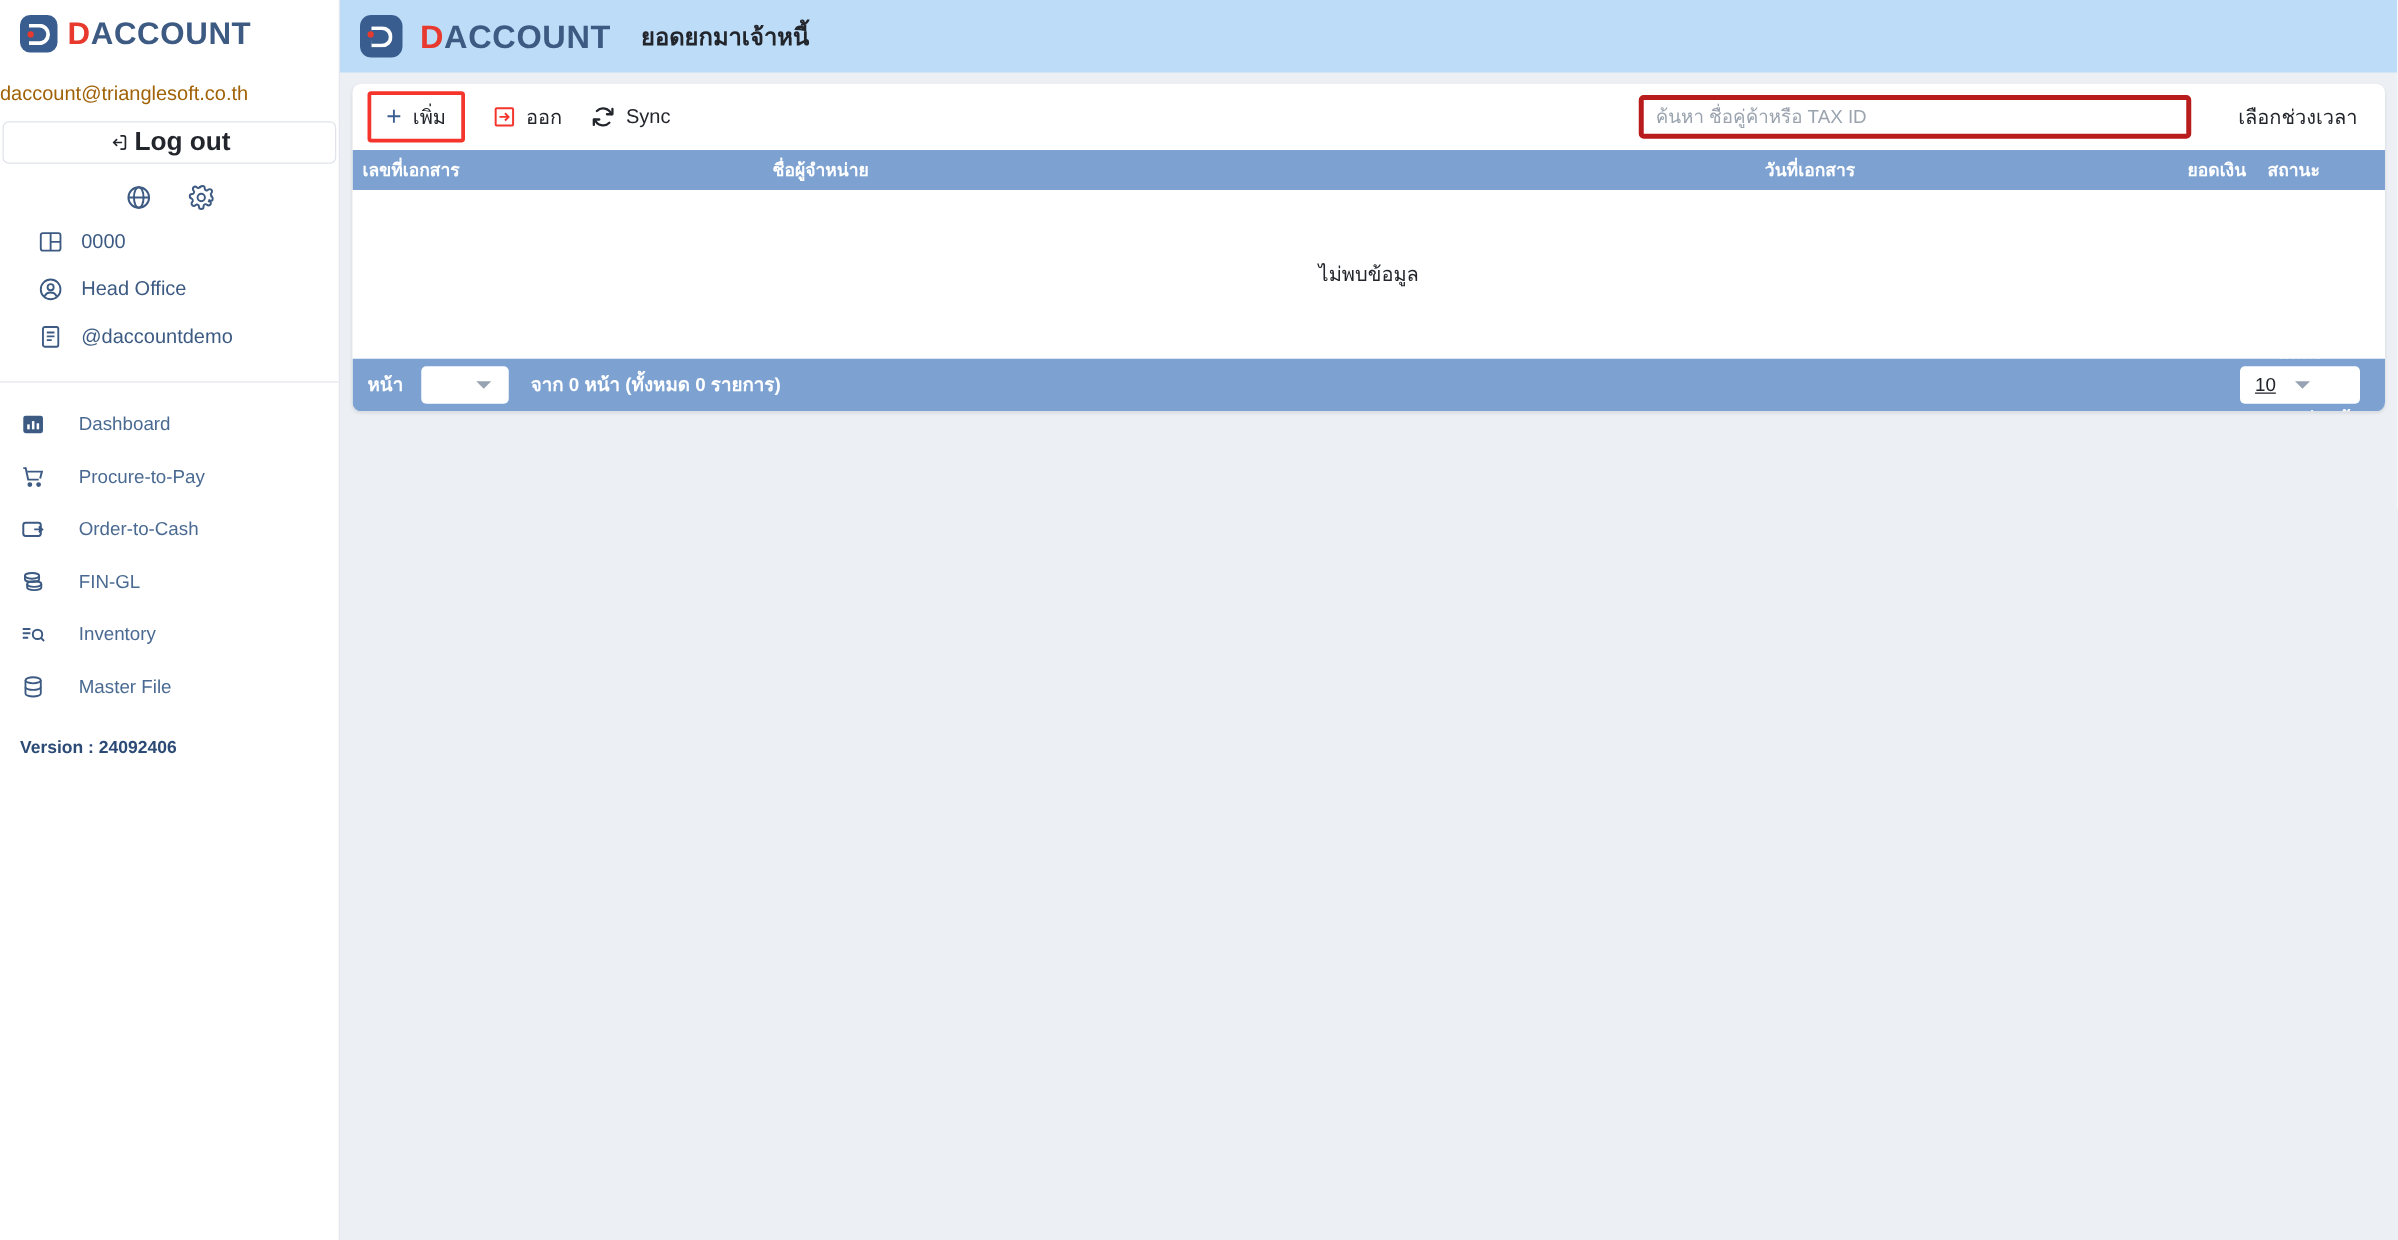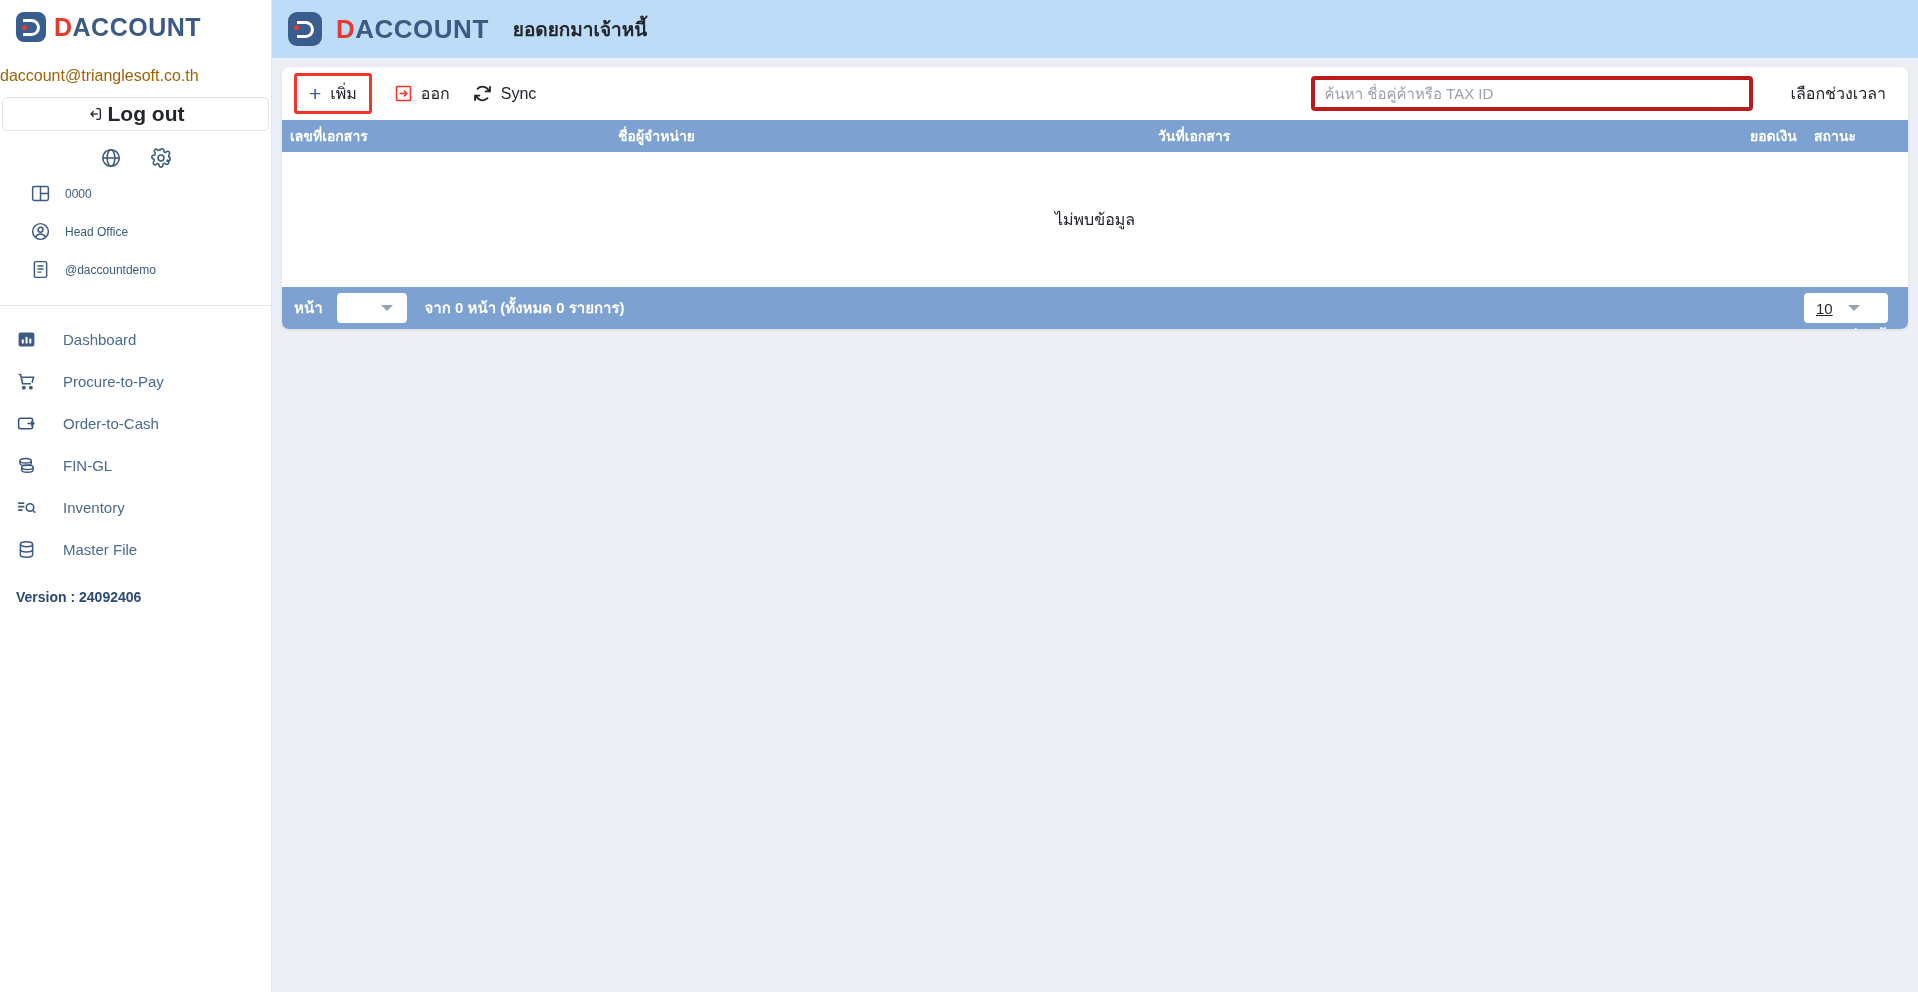--- a/index.html
+++ b/index.html
@@ -66,21 +66,21 @@
   }
   .icon-row {
     display: flex; justify-content: center; gap: 28px;
     margin-top: 16px; margin-bottom: 14px;
   }
   .icon-row svg { cursor: pointer; }
 
   .sb-context { padding-left: 30px; display: flex; flex-direction: column; gap: 17px; }
   .ctx-item {
     display: flex; align-items: center; gap: 14px;
-    color: #3c5a82; font-size: 12px; cursor: pointer;
+    color: #3c5a82; font-size: 16px; cursor: pointer;
   }
   .sb-divider { border-top: 1px solid #e3e6ec; margin-top: 25px; margin-bottom: 20px; }
 
   .sb-nav { display: flex; flex-direction: column; gap: 15px; padding-left: 16px; }
   .nav-item {
     display: flex; align-items: center; gap: 26px;
     color: #4a6a92; font-size: 15px; cursor: pointer;
     padding: 3px 0;
   }
   .sb-version {
@@ -146,21 +146,21 @@
   }
 
   .thead {
     background: #7da2d1; height: 32px;
     display: flex; align-items: center;
     color: #ffffff; font-size: 14px; font-weight: 700;
   }
   .th { padding: 0 6px; }
   .th-doc   { width: 330px; padding-left: 8px; }
   .th-vendor{ width: 540px; }
-  .th-date  { flex: 1; }
+  .th-date  { flex: 1; text-align: center; }
   .th-amt   { width: 64px; text-align: left; }
   .th-stat  { width: 100px; }
 
   .tbody {
     height: 135px; background: #ffffff;
     display: flex; align-items: center; justify-content: center;
   }
   .empty-text { color: #22252b; font-size: 16px; }
 
   .pagination {
@@ -175,21 +175,21 @@
     color: #22252b; font-weight: 400; font-size: 15px;
     cursor: pointer;
   }
   .sel .val { padding-left: 12px; min-width: 30px; }
   .sel .chev {
     width: 0; height: 0; margin: 0 10px 0 14px;
     border-left: 6px solid transparent; border-right: 6px solid transparent;
     border-top: 6px solid #97a3b2;
   }
   .sel-page { width: 70px; margin-left: 14px; }
-  .sel-rows { width: 84px; margin: 0 12px; text-decoration: underline; }
+  .sel-rows { width: 96px; margin: 0 12px; text-decoration: underline; }
   .pg-text { margin-left: 18px; }
   .pg-right { margin-left: auto; display: flex; align-items: center; flex-direction: column; }
 </style>
 </head>
 <body>
 
 <div class="app">
 
   <aside class="sidebar">
 

